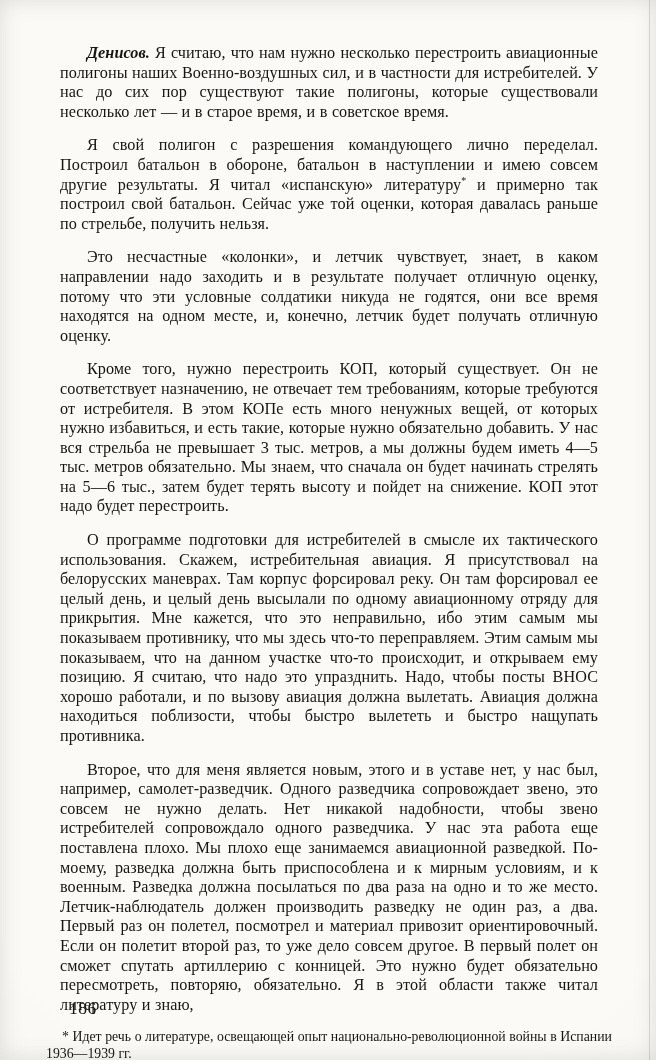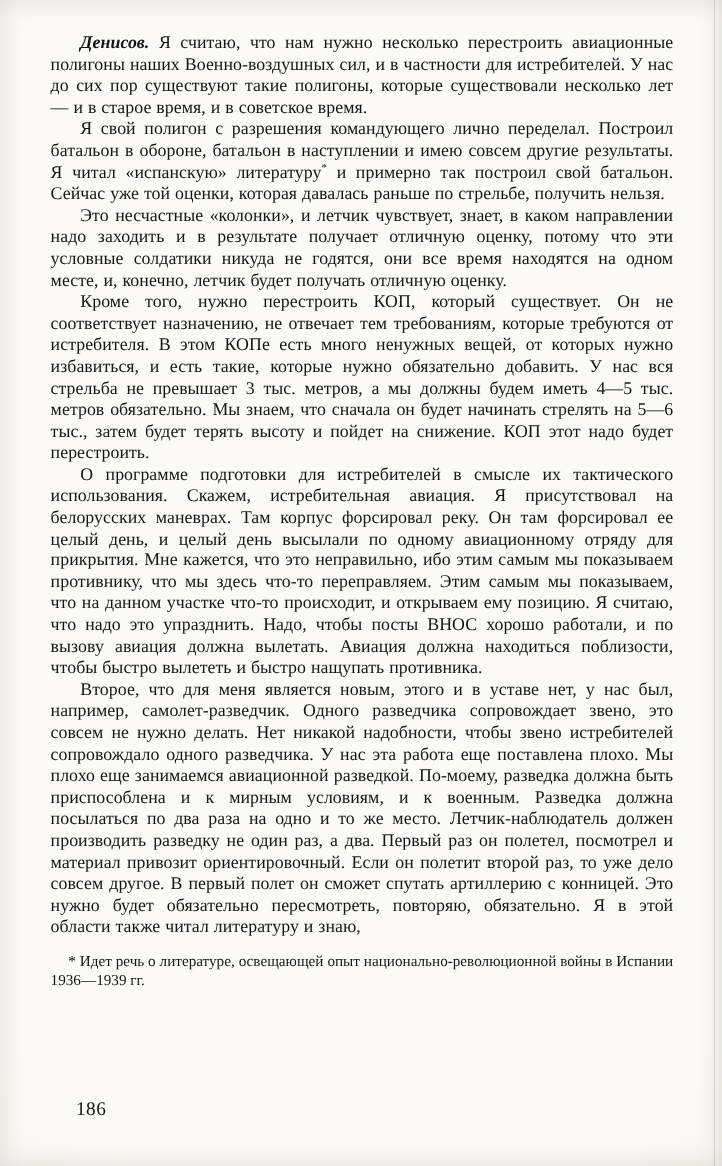--- a/index.html
+++ b/index.html
@@ -32,21 +32,21 @@
     height: 100%;
     background: rgba(120, 115, 105, 0.25);
   }
   .textblock {
     position: absolute;
     left: 46px;
     top: 30px;
     width: 566px;
   }
   p.para {
-    margin: 0;
+    margin: 14px;
     text-align: justify;
     text-indent: 27px;
     font-size: 16.2px;
     line-height: 19.6px;
     letter-spacing: 0.05px;
     word-spacing: 0.4px;
   }
   .speaker {
     font-style: italic;
     font-weight: bold;

